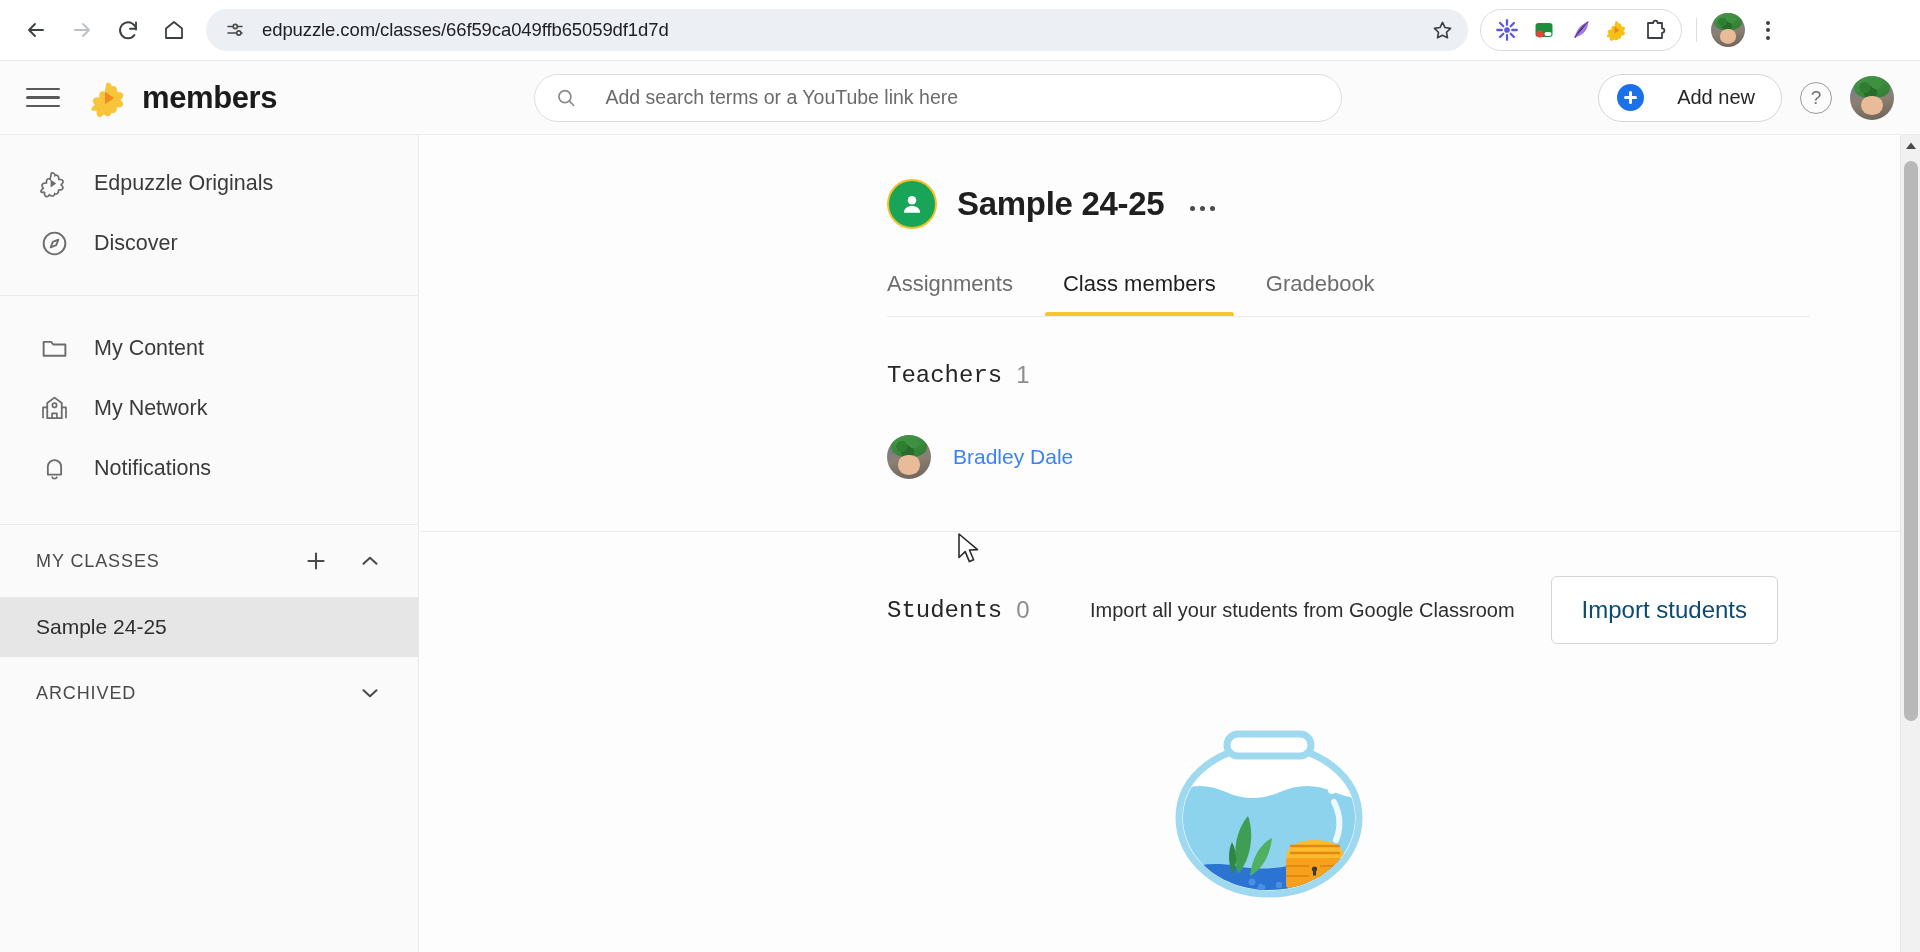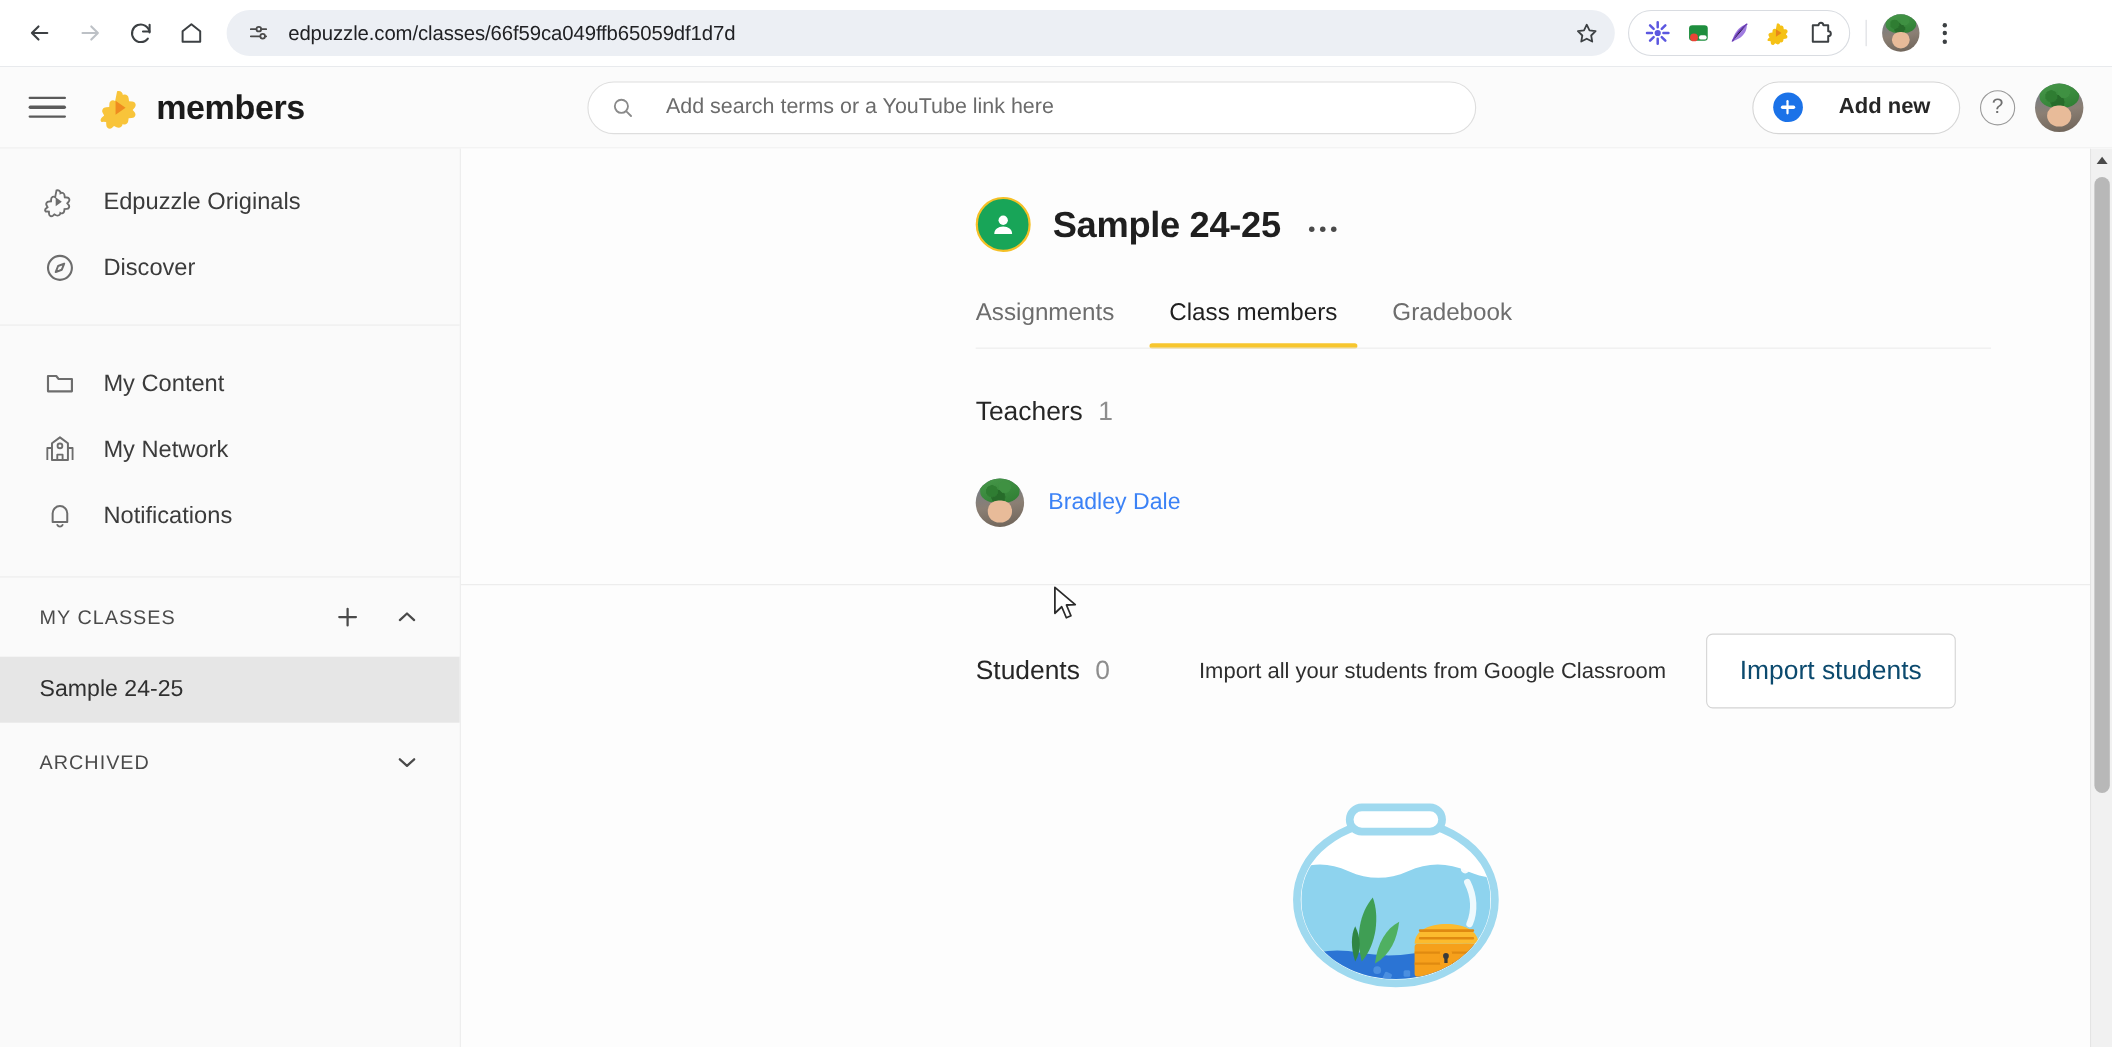--- a/index.html
+++ b/index.html
@@ -139,21 +139,21 @@
   .plus-circle {
     width: 27px; height: 27px; border-radius: 50%; background: #1b72e8;
     display: flex; align-items: center; justify-content: center; flex: 0 0 auto;
   }
   .plus-circle::before {
     content: ""; position: absolute; width: 13px; height: 2.6px; background: #fff; border-radius: 2px;
   }
   .plus-circle::after {
     content: ""; position: absolute; width: 2.6px; height: 13px; background: #fff; border-radius: 2px;
   }
-  .add-new-label { font-size: 20px; color: #262626; font-weight: 700; margin-left: 20px; }
+  .add-new-label { font-size: 20px; color: #262626; font-weight: 400; margin-left: 20px; }
   .help-btn {
     width: 32px; height: 32px; border-radius: 50%; border: 1.6px solid #9a9a9a;
     display: flex; align-items: center; justify-content: center;
     font-size: 19px; color: #6f6f6f; cursor: pointer; flex: 0 0 auto;
   }
   .header-avatar { width: 44px; height: 44px; border-radius: 50%; cursor: pointer; flex: 0 0 auto; }
 
   
   .body-row { display: flex; height: calc(952px - 61px - 74px); width: 100%; }
 
@@ -210,21 +210,21 @@
   .tab.active::after {
     content: ""; position: absolute; left: -18px; right: -18px; bottom: 0;
     height: 5px; background: #f7c62e; border-radius: 3px;
   }
   .tabs-rule {
     position: absolute; left: 0; right: 0; bottom: 0; height: 1px; background: #ececec;
   }
   .tabs-wrap { position: relative; padding-right: 40px; }
 
   .section-row { display: flex; align-items: center; padding-top: 44px; padding-right: 72px; }
-  .sec-label { font-size: 24px; color: #262626; }
+  .sec-label { font-size: 24px; color: #262626; font-family: Liberation Mono, monospace; }
   .sec-count { font-size: 24px; color: #8d8d8d; margin-left: 14px; }
 
   .member-row { display: flex; align-items: center; gap: 22px; padding-top: 46px; }
   .member-avatar { width: 44px; height: 44px; border-radius: 50%; flex: 0 0 auto; }
   .member-name { font-size: 21px; color: #3b82f6; }
 
   .divider-full {
     height: 1px; background: #ececec; margin-top: 52px; margin-left: -468px; width: 1920px;
   }
 

